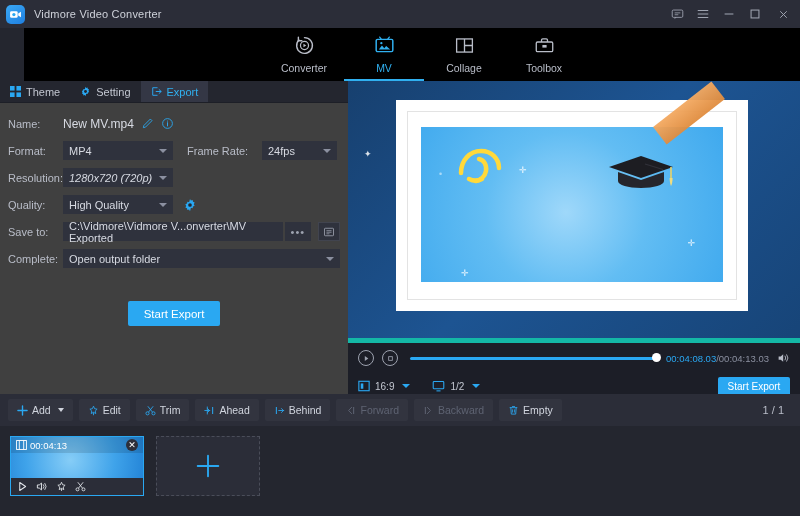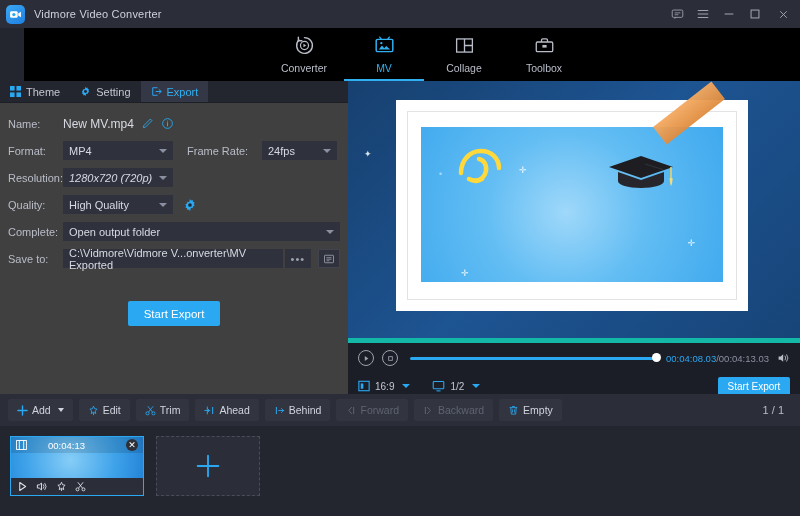--- a/index.html
+++ b/index.html
@@ -212,21 +212,21 @@
   }
   .thumb {
     width: 134px; height: 60px; position: relative; border: 1px solid #2aa8f2;
     background: radial-gradient(circle at 45% 40%, #86cdf7 0%, #3fa3ea 55%, #1f7fd4 100%);
   }
   .th-top {
     position: absolute; top: 0; left: 0; right: 0; height: 16px;
     display: flex; align-items: center; padding: 0 5px;
     background: rgba(0,0,0,.12);
   }
-  .th-time { color: #ffffff; font-size: 9.5px; margin-left: 21px; }
+  .th-time { color: #ffffff; font-size: 9.5px; margin-left: 3px; }
   .th-close {
     margin-left: auto; width: 12px; height: 12px; border-radius: 50%;
     background: #2d2f39; color: #fff; font-size: 9px;
     display: flex; align-items: center; justify-content: center;
   }
   .th-bar {
     position: absolute; bottom: 0; left: 0; right: 0; height: 17px;
     background: #2b2d38; display: flex; align-items: center; gap: 8px; padding: 0 6px;
     color: #e2e5ea;
   }
@@ -406,38 +406,38 @@
         <div class="gear-blue">
           <svg width="14" height="14" viewBox="0 0 16 16">
               <path d="M8 1l1 1.8 2-.5.4 2 1.9.8-1 1.9 1 1.9-1.9.8-.4 2-2-.5L8 15l-1-1.8-2 .5-.4-2-1.9-.8 1-1.9-1-1.9 1.9-.8.4-2 2 .5z" fill="#2aa8f2"></path>
               <circle cx="8" cy="8" r="2.1" fill="#24262f"></circle>
             </svg>
         </div>
       </div>
 
 
       <div class="row">
-        <div class="lbl">Complete:</div>
-        <div class="sel w-complete">
-          <span>Open output folder</span>
-          <span class="caret"></span>
-        </div>
-      </div>
-
-      <div class="row">
         <div class="lbl">Save to:</div>
         <div class="sel w-save">
           <span>C:\Vidmore\Vidmore V...onverter\MV Exported</span>
         </div>
         <div class="mini-btn">•••</div>
         <div class="fold-btn">
           <svg width="12" height="12" viewBox="0 0 16 16">
               <rect x="2" y="3" width="12" height="10" rx="1" fill="none" stroke="#9ea3b0" stroke-width="1.1"></rect>
               <path d="M4.6 6.2h6.8M4.6 8.3h6.8M4.6 10.4h4" stroke="#9ea3b0" stroke-width="1"></path>
             </svg>
+        </div>
+      </div>
+
+      <div class="row">
+        <div class="lbl">Complete:</div>
+        <div class="sel w-complete">
+          <span>Open output folder</span>
+          <span class="caret"></span>
         </div>
       </div>
 
       <div class="export-wrap">
         <div class="btn-export">Start Export</div>
       </div>
 
     </div>
   </div>
 

